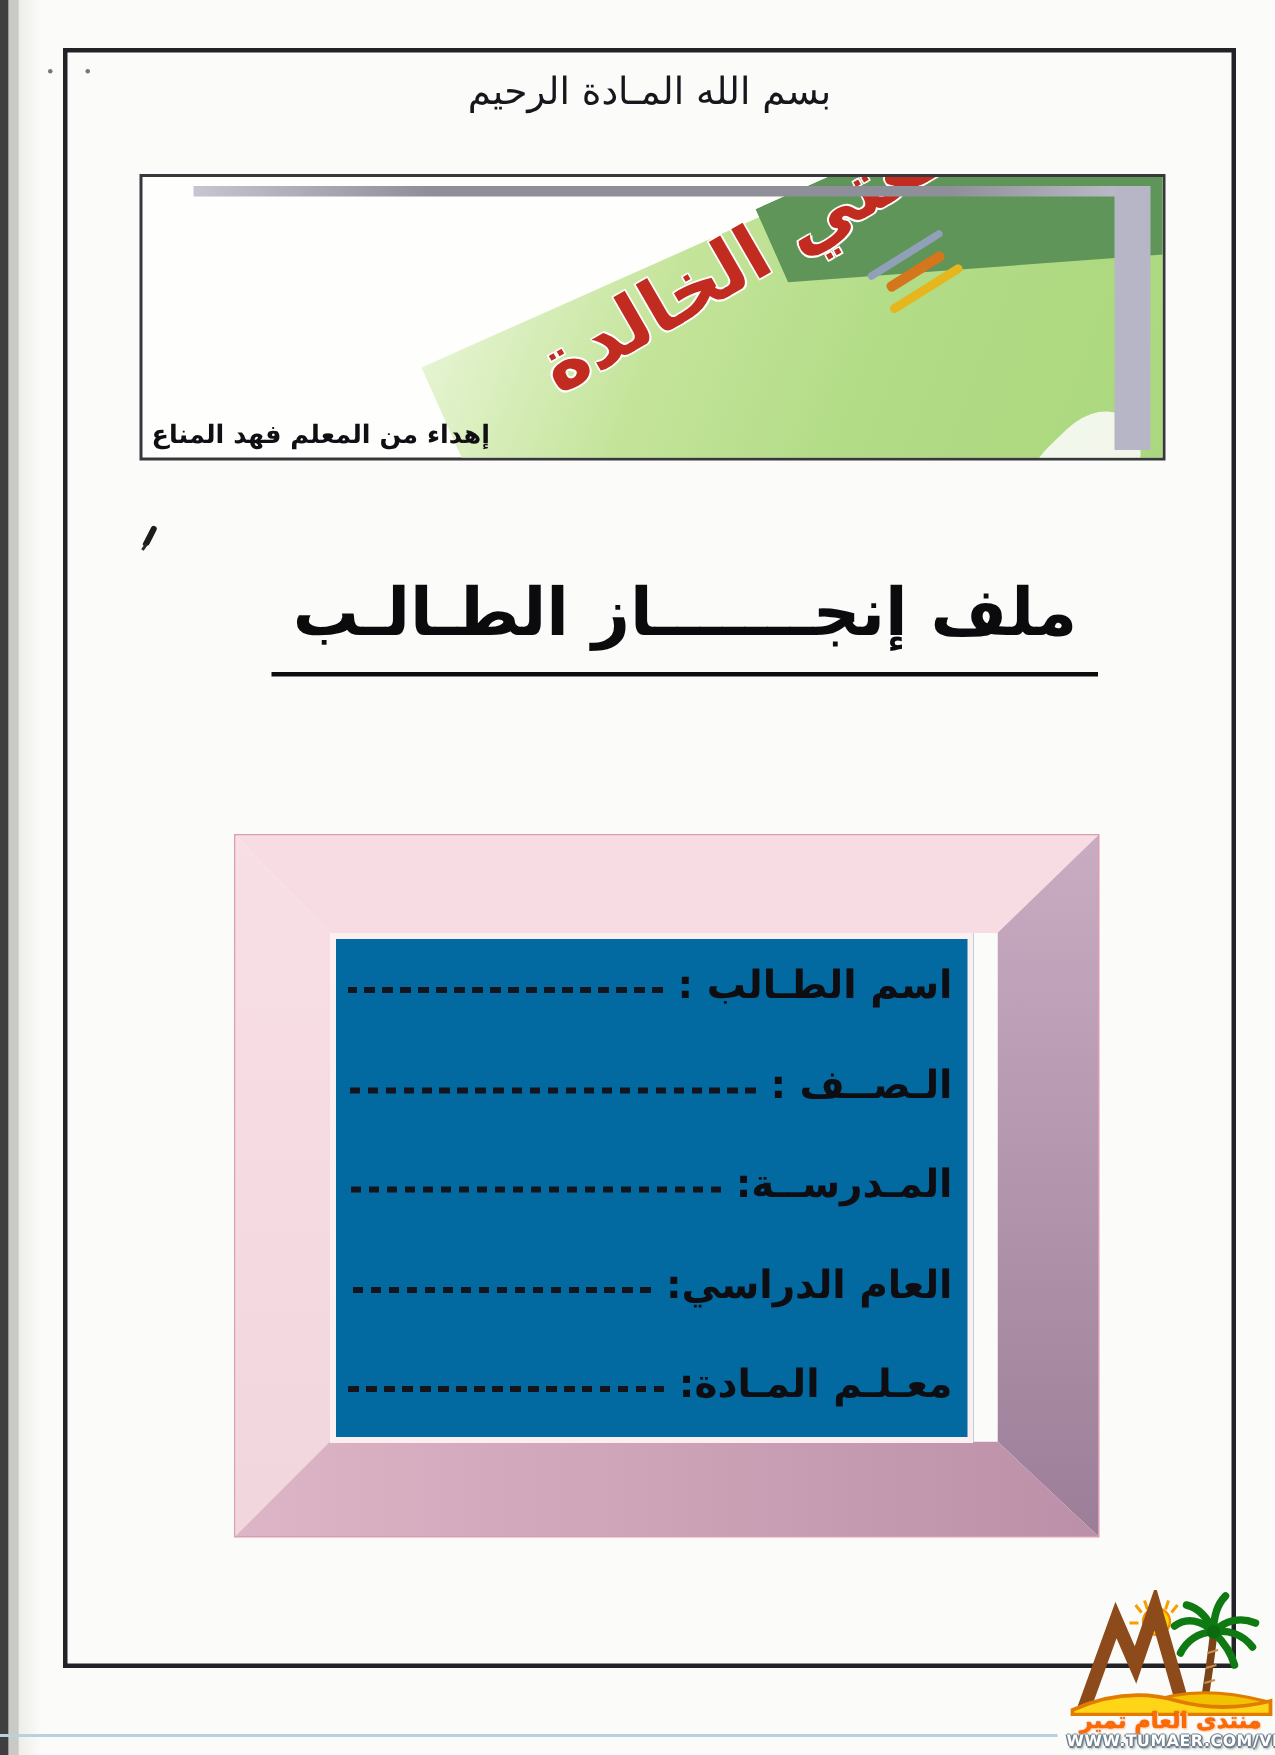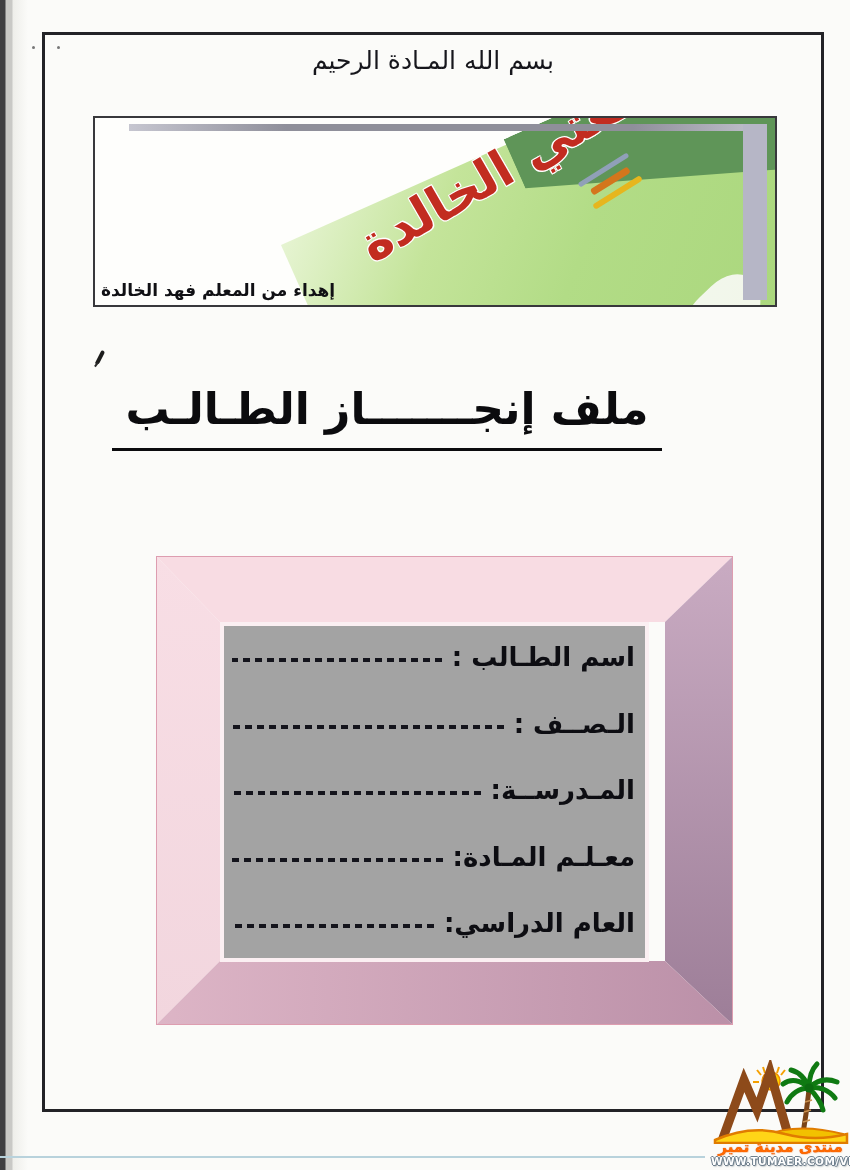--- a/index.html
+++ b/index.html
@@ -79,39 +79,39 @@
   .book-swoosh2{
     position:absolute;left:330px;top:215px;width:90px;height:60px;
     background:#fafaf6;border-radius:50% 40% 60% 50%;transform:rotate(-20deg);opacity:.9;
   }
   .banner-caption{
     position:absolute;left:6px;bottom:5px;z-index:5;
     direction:rtl;font-size:17px;font-weight:bold;color:#101014;
   }
   
   .page-title-wrap{
-    position:absolute;left:42px;top:383px;width:690px;text-align:center;
+    position:absolute;left:42px;top:383px;width:690px;text-align:right;
   }
   .page-title{
     display:inline-block;direction:rtl;font-size:44px;font-weight:bold;color:#0b0b0e;
     border-bottom:3px solid #0b0b0e;padding:0 14px 14px 14px;letter-spacing:0px;
   }
   
   .frame{
     position:absolute;left:157px;top:557px;width:575px;height:467px;
     outline:1px solid #dd9db0;
   }
   .bevel{position:absolute;left:0;top:0;width:575px;height:467px;}
   .bevel-top{background:#f8dce3;clip-path:polygon(0px 0px,575px 0px,508px 65px,63px 65px);}
   .bevel-left{background:linear-gradient(180deg,#f8dee5,#f2d6de);clip-path:polygon(0px 0px,63px 65px,63px 404px,0px 467px);}
   .bevel-right{background:linear-gradient(180deg,#c9abc2,#9d7e98);clip-path:polygon(575px 0px,575px 467px,508px 404px,508px 65px);}
   .bevel-bottom{background:linear-gradient(90deg,#ddb5c6,#bb90a8);clip-path:polygon(0px 467px,63px 404px,508px 404px,575px 467px);}
   .form-panel{
     position:absolute;left:63px;top:65px;width:429px;height:340px;
-    box-sizing:border-box;border:4px solid #fbeff2;background:#a3a3a3;
+    box-sizing:border-box;border:4px solid #fbeff2;background:#0369a1;
     display:flex;flex-direction:column;justify-content:space-between;
     padding:18px 10px 22px 8px;
   }
   .field-row{display:flex;direction:rtl;align-items:center;gap:10px;}
   .field-label{
     white-space:nowrap;font-size:26px;font-weight:bold;color:#0d0d12;line-height:1;
   }
   .field-line{
     flex:1;height:4px;transform:translateY(3px);
     background:repeating-linear-gradient(to left,#14141c 0px,#14141c 7px,transparent 7px,transparent 12px);
@@ -150,21 +150,21 @@
     <div class="book-swoosh2"></div>
     <div class="book-title">لغتي الخالدة</div>
     <div class="book-marks">
       <div class="m1"></div>
       <div class="m2"></div>
       <div class="m3"></div>
     </div>
   </div>
   <div class="banner-topbar"></div>
   <div class="banner-rightbar"></div>
-  <div class="banner-caption">إهداء من المعلم فهد الخالدة</div>
+  <div class="banner-caption">إهداء من المعلم فهد المناع</div>
 </div>
 
 <div class="page-title-wrap">
   <span class="page-title">ملف إنجـــــــاز الطـالـب</span>
 </div>
 
 <div class="frame">
   <div class="bevel bevel-top"></div>
   <div class="bevel bevel-left"></div>
   <div class="bevel bevel-right"></div>
@@ -176,25 +176,25 @@
     </div>
     <div class="field-row">
       <span class="field-label">الـصــف :</span>
       <div class="field-line"></div>
     </div>
     <div class="field-row">
       <span class="field-label">المـدرســة:</span>
       <div class="field-line"></div>
     </div>
     <div class="field-row">
+      <span class="field-label">العام الدراسي:</span>
+      <div class="field-line"></div>
+    </div>
+    <div class="field-row">
       <span class="field-label">معـلـم المـادة:</span>
-      <div class="field-line"></div>
-    </div>
-    <div class="field-row">
-      <span class="field-label">العام الدراسي:</span>
       <div class="field-line"></div>
     </div>
   </div>
 </div>
 
 <div class="watermark">
   <svg width="139" height="84" viewBox="0 0 139 84">
 
     <g>
       <g stroke="#f5a000" stroke-width="2">
@@ -229,15 +229,15 @@
         <path d="M 98 28 C 94 18 88 12 80 10"></path>
       </g>
       <circle cx="98" cy="28" r="4.5" fill="#0c6b10"></circle>
     </g>
 
     <g>
       <path d="M 52 76 Q 86 62 132 74 L 132 83 L 52 83 Z" fill="#f2c100" stroke="#e07c00" stroke-width="2"></path>
       <path d="M 4 80 Q 40 64 74 74 Q 104 82 136 74 L 136 83 L 4 83 Z" fill="#ffd517" stroke="#e07c00" stroke-width="2.5"></path>
     </g>
   </svg>
-  <div class="site-name">منتدى مدينة تمير</div>
+  <div class="site-name">منتدى العام تمير</div>
   <div class="site-url">WWW.TUMAER.COM/VB</div>
 </div>
 
 </body></html>

